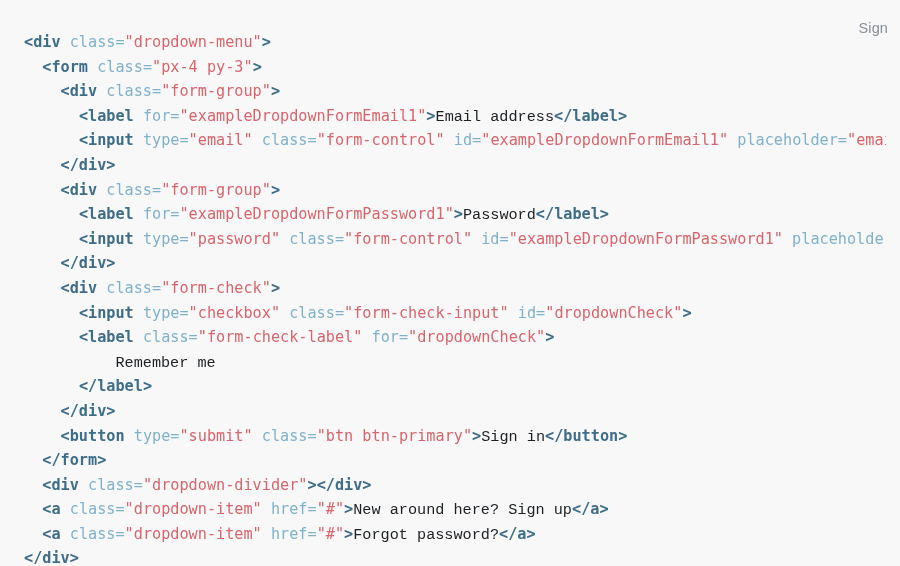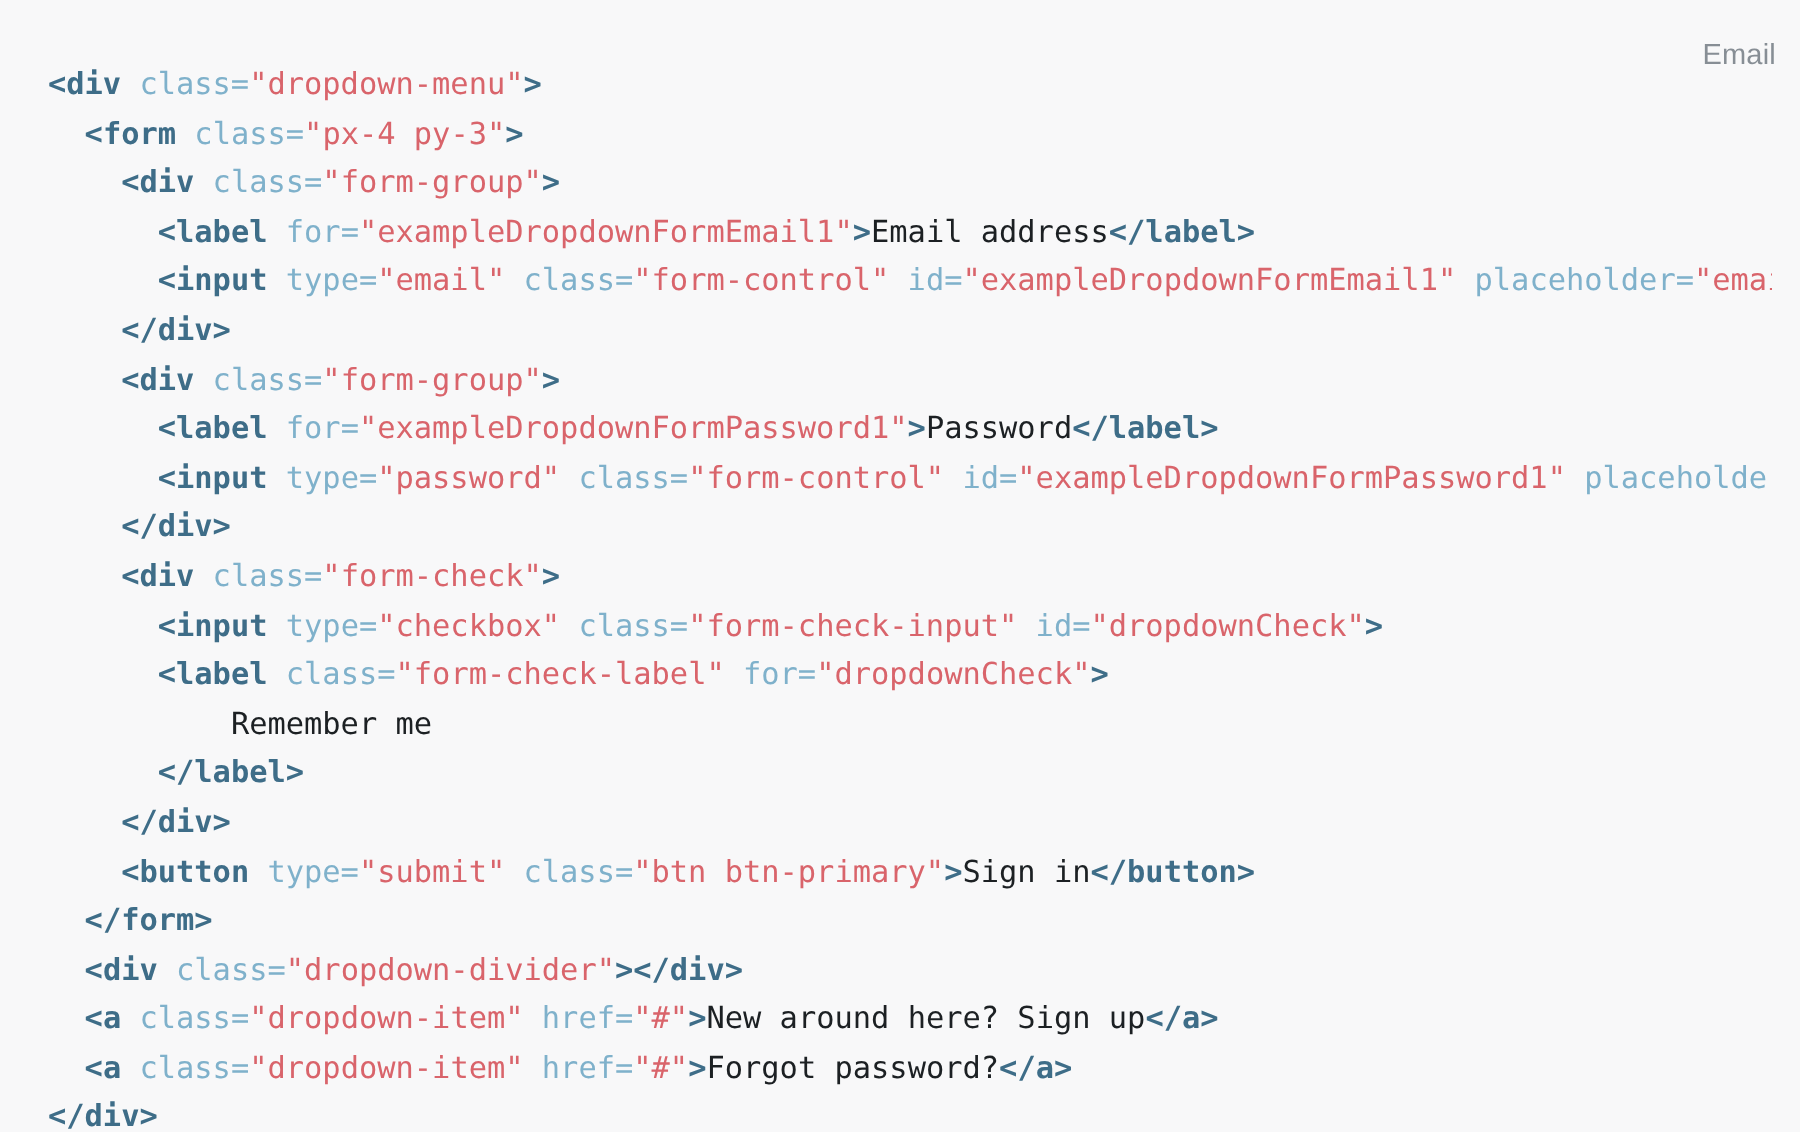--- a/index.html
+++ b/index.html
@@ -55,27 +55,27 @@
   }
   .code-line {
     white-space: pre;
     height: 24.6px;
     overflow: hidden;
   }
   
   .tok-tag    { color: #3e6d88; font-weight: bold; }
   .tok-attr   { color: #7fb1cb; }
   .tok-str    { color: #d9646b; }
-  .tok-text   { color: #1c2023; }
+  .tok-text   { color: #1c2023; font-family: Liberation Mono, monospace; }
   .tok-plain  { color: #3e6d88; }
 </style>
 </head>
 <body>
 
 <div id="snippet-viewer">
 
-  <button id="copy-button">Email</button>
+  <button id="copy-button">Sign</button>
 
   <div id="code-block">
     <div id="code-lines"><div class="code-line"><span class="tok-tag">&lt;div </span><span class="tok-attr">class=</span><span class="tok-str">"dropdown-menu"</span><span class="tok-tag">&gt;</span></div><div class="code-line"><span class="tok-plain">  </span><span class="tok-tag">&lt;form </span><span class="tok-attr">class=</span><span class="tok-str">"px-4 py-3"</span><span class="tok-tag">&gt;</span></div><div class="code-line"><span class="tok-plain">    </span><span class="tok-tag">&lt;div </span><span class="tok-attr">class=</span><span class="tok-str">"form-group"</span><span class="tok-tag">&gt;</span></div><div class="code-line"><span class="tok-plain">      </span><span class="tok-tag">&lt;label </span><span class="tok-attr">for=</span><span class="tok-str">"exampleDropdownFormEmail1"</span><span class="tok-tag">&gt;</span><span class="tok-text">Email address</span><span class="tok-tag">&lt;/label&gt;</span></div><div class="code-line"><span class="tok-plain">      </span><span class="tok-tag">&lt;input </span><span class="tok-attr">type=</span><span class="tok-str">"email"</span><span class="tok-attr"> class=</span><span class="tok-str">"form-control"</span><span class="tok-attr"> id=</span><span class="tok-str">"exampleDropdownFormEmail1"</span><span class="tok-attr"> placeholder=</span><span class="tok-str">"email@example.com"</span></div><div class="code-line"><span class="tok-plain">    </span><span class="tok-tag">&lt;/div&gt;</span></div><div class="code-line"><span class="tok-plain">    </span><span class="tok-tag">&lt;div </span><span class="tok-attr">class=</span><span class="tok-str">"form-group"</span><span class="tok-tag">&gt;</span></div><div class="code-line"><span class="tok-plain">      </span><span class="tok-tag">&lt;label </span><span class="tok-attr">for=</span><span class="tok-str">"exampleDropdownFormPassword1"</span><span class="tok-tag">&gt;</span><span class="tok-text">Password</span><span class="tok-tag">&lt;/label&gt;</span></div><div class="code-line"><span class="tok-plain">      </span><span class="tok-tag">&lt;input </span><span class="tok-attr">type=</span><span class="tok-str">"password"</span><span class="tok-attr"> class=</span><span class="tok-str">"form-control"</span><span class="tok-attr"> id=</span><span class="tok-str">"exampleDropdownFormPassword1"</span><span class="tok-attr"> placeholder=</span></div><div class="code-line"><span class="tok-plain">    </span><span class="tok-tag">&lt;/div&gt;</span></div><div class="code-line"><span class="tok-plain">    </span><span class="tok-tag">&lt;div </span><span class="tok-attr">class=</span><span class="tok-str">"form-check"</span><span class="tok-tag">&gt;</span></div><div class="code-line"><span class="tok-plain">      </span><span class="tok-tag">&lt;input </span><span class="tok-attr">type=</span><span class="tok-str">"checkbox"</span><span class="tok-attr"> class=</span><span class="tok-str">"form-check-input"</span><span class="tok-attr"> id=</span><span class="tok-str">"dropdownCheck"</span><span class="tok-tag">&gt;</span></div><div class="code-line"><span class="tok-plain">      </span><span class="tok-tag">&lt;label </span><span class="tok-attr">class=</span><span class="tok-str">"form-check-label"</span><span class="tok-attr"> for=</span><span class="tok-str">"dropdownCheck"</span><span class="tok-tag">&gt;</span></div><div class="code-line"><span class="tok-plain">          </span><span class="tok-text">Remember me</span></div><div class="code-line"><span class="tok-plain">      </span><span class="tok-tag">&lt;/label&gt;</span></div><div class="code-line"><span class="tok-plain">    </span><span class="tok-tag">&lt;/div&gt;</span></div><div class="code-line"><span class="tok-plain">    </span><span class="tok-tag">&lt;button </span><span class="tok-attr">type=</span><span class="tok-str">"submit"</span><span class="tok-attr"> class=</span><span class="tok-str">"btn btn-primary"</span><span class="tok-tag">&gt;</span><span class="tok-text">Sign in</span><span class="tok-tag">&lt;/button&gt;</span></div><div class="code-line"><span class="tok-plain">  </span><span class="tok-tag">&lt;/form&gt;</span></div><div class="code-line"><span class="tok-plain">  </span><span class="tok-tag">&lt;div </span><span class="tok-attr">class=</span><span class="tok-str">"dropdown-divider"</span><span class="tok-tag">&gt;&lt;/div&gt;</span></div><div class="code-line"><span class="tok-plain">  </span><span class="tok-tag">&lt;a </span><span class="tok-attr">class=</span><span class="tok-str">"dropdown-item"</span><span class="tok-attr"> href=</span><span class="tok-str">"#"</span><span class="tok-tag">&gt;</span><span class="tok-text">New around here? Sign up</span><span class="tok-tag">&lt;/a&gt;</span></div><div class="code-line"><span class="tok-plain">  </span><span class="tok-tag">&lt;a </span><span class="tok-attr">class=</span><span class="tok-str">"dropdown-item"</span><span class="tok-attr"> href=</span><span class="tok-str">"#"</span><span class="tok-tag">&gt;</span><span class="tok-text">Forgot password?</span><span class="tok-tag">&lt;/a&gt;</span></div><div class="code-line"><span class="tok-tag">&lt;/div&gt;</span></div></div>
   </div>
 
 </div>
 
 </body></html>

